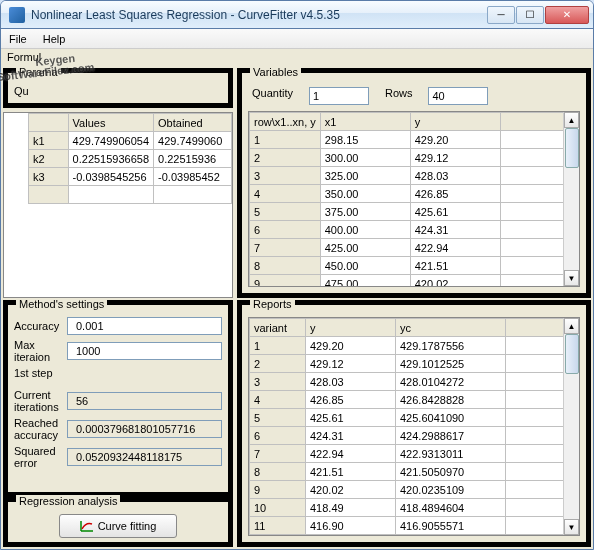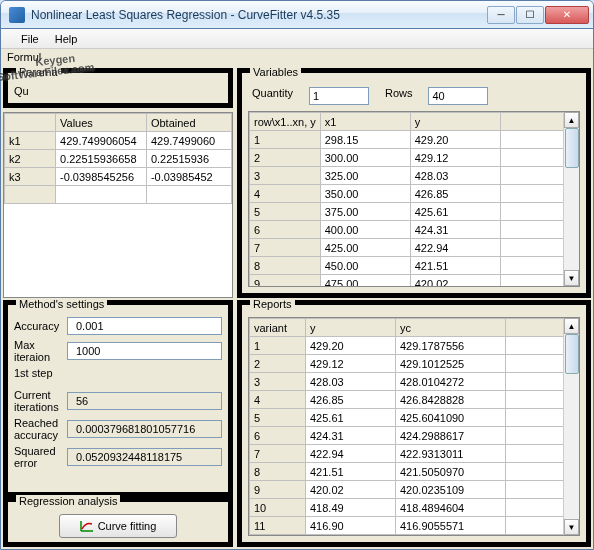--- a/index.html
+++ b/index.html
@@ -7,21 +7,21 @@
 
 .window { width: 594px; height: 550px; background: #fff; border: 1px solid #5a7ca8; border-radius: 6px 6px 0 0; overflow: hidden; }
 
 .titlebar { height: 28px; background: linear-gradient(to bottom, #f8fcff 0%, #e6f0fa 45%, #d0e3f5 46%, #e0eefb 100%); display: flex; align-items: center; padding: 0 4px 0 8px; border-bottom: 1px solid #5a7ca8; }
 .titlebar-icon { width: 16px; height: 16px; background: linear-gradient(135deg,#4a8cd8,#2060a0); border-radius: 2px; margin-right: 6px; }
 .titlebar-text { flex: 1; color: #1a3a5a; font-size: 12px; }
 .winbtns { display: flex; gap: 1px; }
 .winbtn { width: 28px; height: 18px; border: 1px solid #8aa8c8; background: linear-gradient(to bottom,#f0f6fc,#d8e6f4); border-radius: 2px; display: flex; align-items: center; justify-content: center; font-size: 10px; }
 .winbtn.close { background: linear-gradient(to bottom,#f0a0a0,#d85858); border-color: #b04040; color: #fff; width: 44px; }
 
-.menubar { height: 20px; background: linear-gradient(to bottom,#fafafa,#ececec); border-bottom: 1px solid #ccc; display: flex; align-items: center; padding: 0 12px; }
+.menubar { height: 20px; background: linear-gradient(to bottom,#fafafa,#ececec); border-bottom: 1px solid #ccc; display: flex; align-items: center; padding: 0 0; }
 .menuit { padding: 2px 8px; }
 
 .body { display: flex; flex-direction: column; height: calc(100% - 48px); background: #ece9d8; padding: 2px; gap: 2px; }
 
 .row1 { display: flex; gap: 4px; height: 230px; }
 .row2 { display: flex; gap: 4px; flex: 1; }
 
 .groupbox { border: 5px solid #000000; background: #ece9d8; position: relative; padding: 12px 6px 6px 6px; }
 .grouptitle { position: absolute; top: -7px; left: 8px; background: #ece9d8; padding: 0 3px; font-size: 11px; }
 
@@ -31,21 +31,21 @@
 .formula-row { height: 20px; display: flex; align-items: flex-start; gap: 4px; padding: 0 4px; }
 .lbl { font-size: 11px; }
 .inp { background: #fff; border: 1px solid #7f9db9; height: 18px; padding: 1px 3px; font-size: 11px; }
 
 .grid { background: #fff; border: 1px solid #888; overflow: hidden; }
 .grid table { border-collapse: collapse; width: 100%; }
 .grid th, .grid td { border: 1px solid #c0c0c0; padding: 1px 4px; height: 18px; text-align: left; font-weight: normal; background: #fff; font-size: 11px; white-space: nowrap; overflow: hidden; }
 .grid th { background: #ece9d8; }
 .grid .rh { background: #ece9d8; width: 48px; }
 
-.params-grid { flex: 1; }
+.params-grid { flex: 1; padding-left: 24px; }
 .params-grid th:nth-child(1) { width: 48px; }
 .params-grid th:nth-child(2), .params-grid th:nth-child(3) { width: 80px; }
 
 .vars { display: flex; flex-direction: column; height: 100%; }
 .vars-top { display: flex; align-items: flex-start; gap: 16px; padding: 2px 4px 6px 4px; }
 .vars-top .inp { width: 60px; }
 .vars-grid { flex: 1; position: relative; }
 .vars-grid th:nth-child(1) { width: 62px; }
 .vars-grid th:nth-child(2), .vars-grid th:nth-child(3) { width: 90px; }
 

